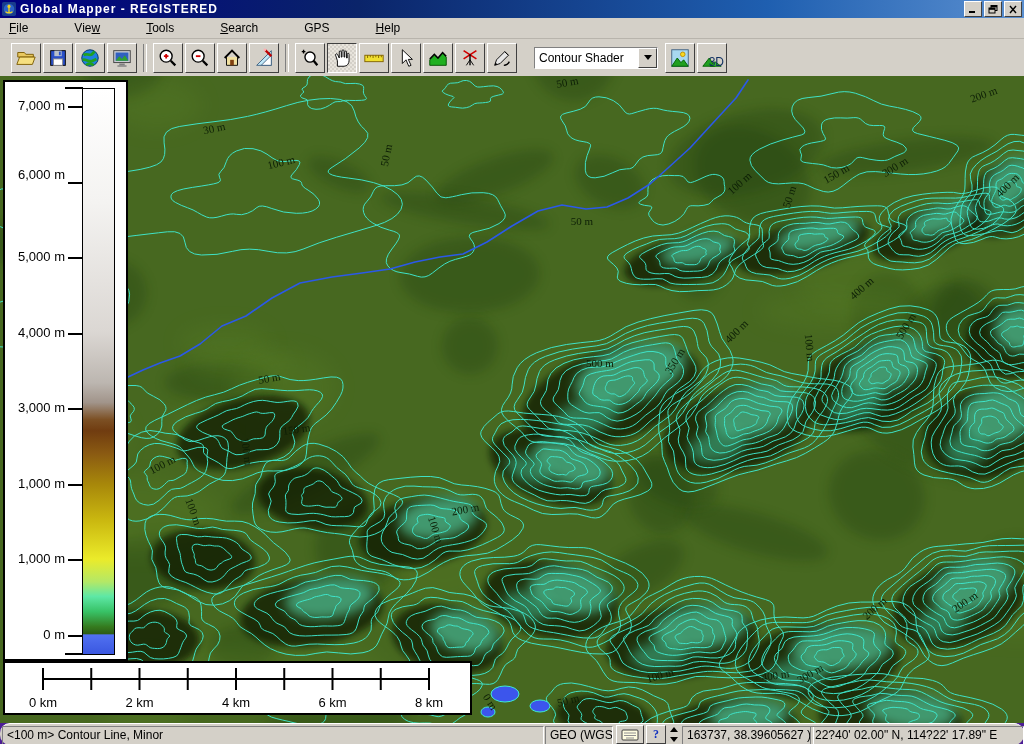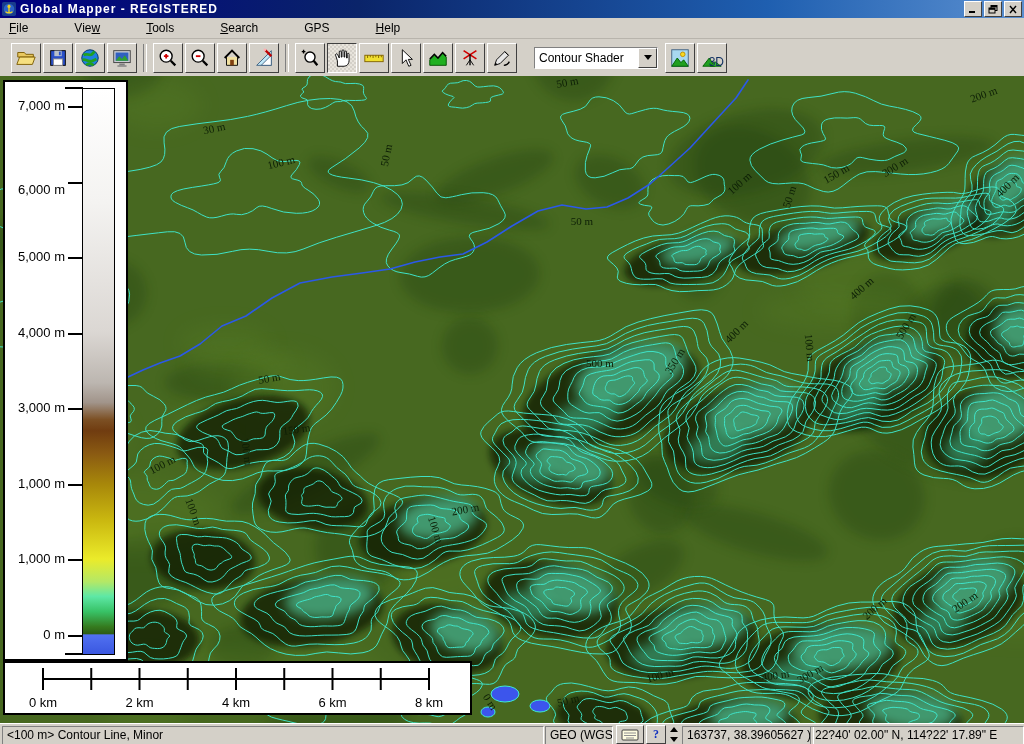--- a/index.html
+++ b/index.html
@@ -49,21 +49,21 @@
   #legend .bar{position:absolute;left:77px;top:6px;width:33px;height:567px;border:1px solid #000;box-sizing:border-box;}
   .ltick{position:absolute;height:2px;background:#000;left:63px;width:14px;}
   .llab{position:absolute;right:61px;font-size:13px;color:#000;white-space:nowrap;}
 
   
   #scalebar{position:absolute;left:3px;top:661px;width:469px;height:54px;background:#fff;
     border:2px solid #000;box-sizing:border-box;}
 
   
   #statusbar{position:absolute;left:0;top:723px;width:1024px;height:21px;background:#d4d0c8;
-    border-top:1px solid #fff;font-size:12px;}
+    border-top:1px solid #fff;font-size:12px;border-radius:10px;}
   .scell{position:absolute;top:2px;height:15px;border:1px solid;border-color:#808080 #fff #fff #808080;
     padding:1px 4px;white-space:nowrap;overflow:hidden;box-sizing:content-box;}
   .sbtn{position:absolute;top:1px;height:17px;background:#d4d0c8;border:1px solid;
     border-color:#fff #404040 #404040 #fff;display:flex;align-items:center;justify-content:center;}
   #spinner{position:absolute;left:668px;top:3px;width:11px;height:15px;display:flex;flex-direction:column;
     align-items:center;justify-content:space-between;}
   .tri-up{width:0;height:0;border-left:4px solid transparent;border-right:4px solid transparent;border-bottom:5px solid #000;}
   .tri-dn{width:0;height:0;border-left:4px solid transparent;border-right:4px solid transparent;border-top:5px solid #000;}
 </style>
 </head>
@@ -569,21 +569,21 @@
         </g>
       </svg></div>
 
   <div id="legend">
     <div class="bar" id="legend-bar" style="background: linear-gradient(rgb(255, 255, 255) 0%, rgb(244, 243, 241) 20%, rgb(219, 215, 211) 43%, rgb(188, 182, 176) 52%, rgb(161, 148, 138) 55.5%, rgb(124, 80, 36) 58.5%, rgb(112, 60, 16) 60.5%, rgb(138, 90, 18) 64.5%, rgb(168, 136, 10) 70%, rgb(203, 185, 16) 76.5%, rgb(235, 235, 42) 83.2%, rgb(180, 232, 102) 87.2%, rgb(94, 232, 166) 89.8%, rgb(56, 194, 102) 92.5%, rgb(53, 122, 30) 95.2%, rgb(46, 92, 21) 96.45%, rgb(81, 113, 241) 96.6%, rgb(58, 87, 224) 100%);"></div>
   <div class="ltick" style="top: 5px; left: 60px; width: 18px;"></div>
       <div class="ltick" style="top: 571px; left: 60px; width: 18px;"></div>
       <div class="ltick" style="top: 24px; left: 63px; width: 14px;"></div>
       <div class="llab" style="top: 16px;">7,000 m</div>
       <div class="ltick" style="top: 99.57px; left: 63px; width: 14px;"></div>
-      <div class="llab" style="top: 100px;">6,000 m</div>
+      <div class="llab" style="top: 85px;">6,000 m</div>
       <div class="ltick" style="top: 175.14px; left: 63px; width: 14px;"></div>
       <div class="llab" style="top: 167.14px;">5,000 m</div>
       <div class="ltick" style="top: 250.71px; left: 63px; width: 14px;"></div>
       <div class="llab" style="top: 242.71px;">4,000 m</div>
       <div class="ltick" style="top: 326.28px; left: 63px; width: 14px;"></div>
       <div class="llab" style="top: 318.28px;">3,000 m</div>
       <div class="ltick" style="top: 401.85px; left: 63px; width: 14px;"></div>
       <div class="llab" style="top: 393.85px;">1,000 m</div>
       <div class="ltick" style="top: 477.42px; left: 63px; width: 14px;"></div>
       <div class="llab" style="top: 469.42px;">1,000 m</div>

